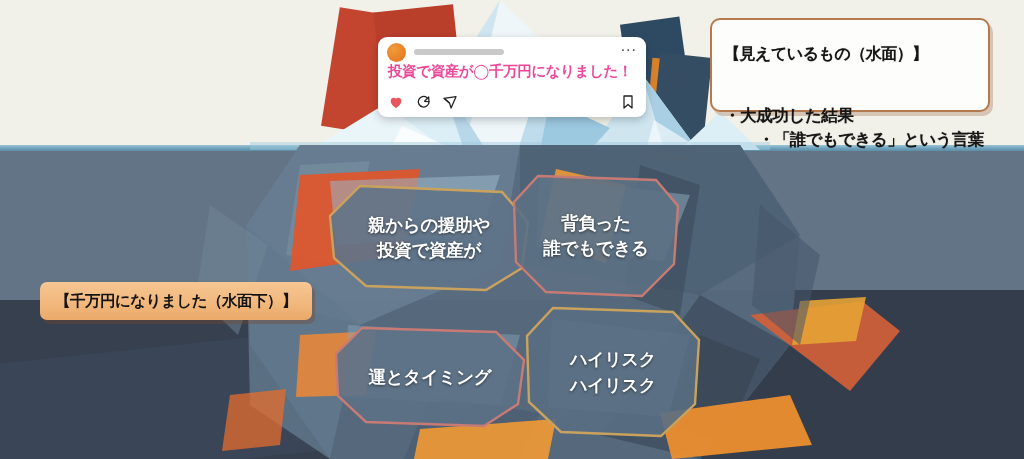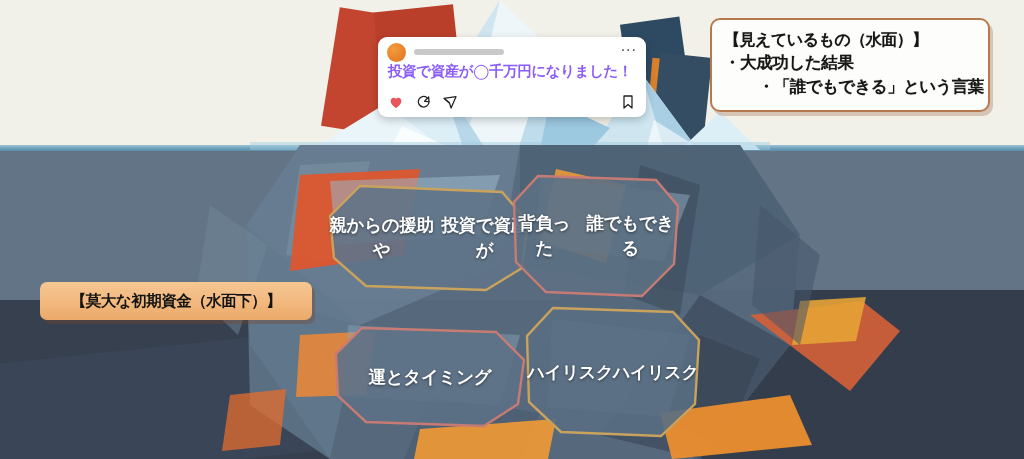--- a/index.html
+++ b/index.html
@@ -45,63 +45,63 @@
     box-shadow:0 3px 9px rgba(0,0,0,.22);
     padding:0;box-sizing:border-box;
   }
   .post-head{position:relative;height:26px;}
   .avatar{position:absolute;left:9px;top:6px;width:19px;height:19px;border-radius:50%;
           background:radial-gradient(circle at 35% 32%,#f29b3c 0%,#e8822a 60%,#dd7620 100%);}
   .namebar{position:absolute;left:36px;top:12px;width:90px;height:6px;border-radius:3px;background:#c9c9c9;}
   .dots{position:absolute;right:9px;top:6px;color:#444;font-size:14px;line-height:14px;letter-spacing:1px;}
   .post-text{
     position:absolute;left:10px;top:25px;width:250px;
-    font-size:14.5px;font-weight:bold;color:#8b5cf6;white-space:nowrap;
+    font-size:14.5px;font-weight:bold;color:#ec4899;white-space:nowrap;
     letter-spacing:-.4px;
   }
   .post-actions{position:absolute;left:10px;top:57px;width:248px;height:18px;}
   .act{position:absolute;top:0;width:16px;height:16px;}
   .act.heart{left:0;}
   .act.comment{left:27px;}
   .act.share{left:54px;}
   .act.save{right:0;left:auto;}
 
   
   .callout{
     position:absolute;left:710px;top:18px;width:280px;height:94px;
     background:#fdfdfb;border:2.5px solid #b5794f;border-radius:10px;
-    box-sizing:border-box;padding:8px 10px 0 12px;
+    box-sizing:border-box;padding:22px 10px 0 12px;
     box-shadow:3px 4px 0 rgba(150,95,60,.30);
   }
   .callout .ln{
     color:#161616;font-weight:bold;white-space:nowrap;
     text-shadow:0 0 1px rgba(0,0,0,.35);
   }
   .callout .ln1{font-size:16px;line-height:23px;letter-spacing:-.5px;}
-  .callout .ln2{font-size:16.5px;line-height:24px;letter-spacing:-.4px;}
+  .callout .ln2{font-size:16.5px;line-height:24px;letter-spacing:-.4px;margin-top:39px;}
   .callout .ln3{font-size:16.5px;line-height:24px;letter-spacing:-.6px;padding-left:6px;margin-left:28px;}
 
   
   .pill{
     position:absolute;left:40px;top:282px;width:272px;height:38px;
     background:linear-gradient(180deg,#f6c692 0%,#f2b87e 55%,#eaa968 100%);
     border-radius:7px;box-sizing:border-box;
     display:flex;align-items:center;justify-content:center;
     box-shadow:3px 4px 0 rgba(120,70,40,.35);
   }
   .pill span{
     font-size:15.5px;font-weight:bold;color:#141414;white-space:nowrap;letter-spacing:-.5px;
   }
 
   
   .card{position:absolute;}
   .card svg{position:absolute;left:0;top:0;}
   .card .txt{
     position:absolute;left:0;top:0;width:100%;height:100%;
-    display:flex;flex-direction:row;align-items:center;justify-content:center;
+    display:flex;flex-direction:column;align-items:center;justify-content:center;
     color:#ffffff;font-weight:bold;font-size:17.5px;line-height:25px;
     letter-spacing:-.3px;text-align:center;
     text-shadow:0 1px 3px rgba(0,0,0,.55);
     pointer-events:none;
   }
   #card-1{left:326px;top:182px;width:206px;height:112px;}
   #card-2{left:510px;top:172px;width:172px;height:128px;}
   #card-3{left:332px;top:324px;width:196px;height:106px;}
   #card-4{left:523px;top:304px;width:180px;height:136px;}
   #card-4 .txt{font-size:17px;line-height:26px;}
@@ -209,21 +209,21 @@
     </div>
   </div>
 
   <div class="callout">
     <div class="ln ln1">【見えているもの（水面）】</div>
     <div class="ln ln2">・大成功した結果</div>
     <div class="ln ln3">・「誰でもできる」という言葉</div>
   </div>
 
   <div class="pill">
-    <span>【莫大な初期資金（水面下）】</span>
+    <span>【千万円になりました（水面下）】</span>
   </div>
 
   <div class="card" id="card-1">
     <svg width="206" height="112" viewBox="0 0 206 112">
       <polygon points="34,4 176,10 202,40 196,86 160,108 40,104 8,76 4,34" fill="#5f7388" fill-opacity=".9" stroke="#c9a35e" stroke-width="2.4"></polygon>
     </svg>
     <div class="txt">
       <div>親からの援助や</div>
       <div>投資で資産が</div>
     </div>

